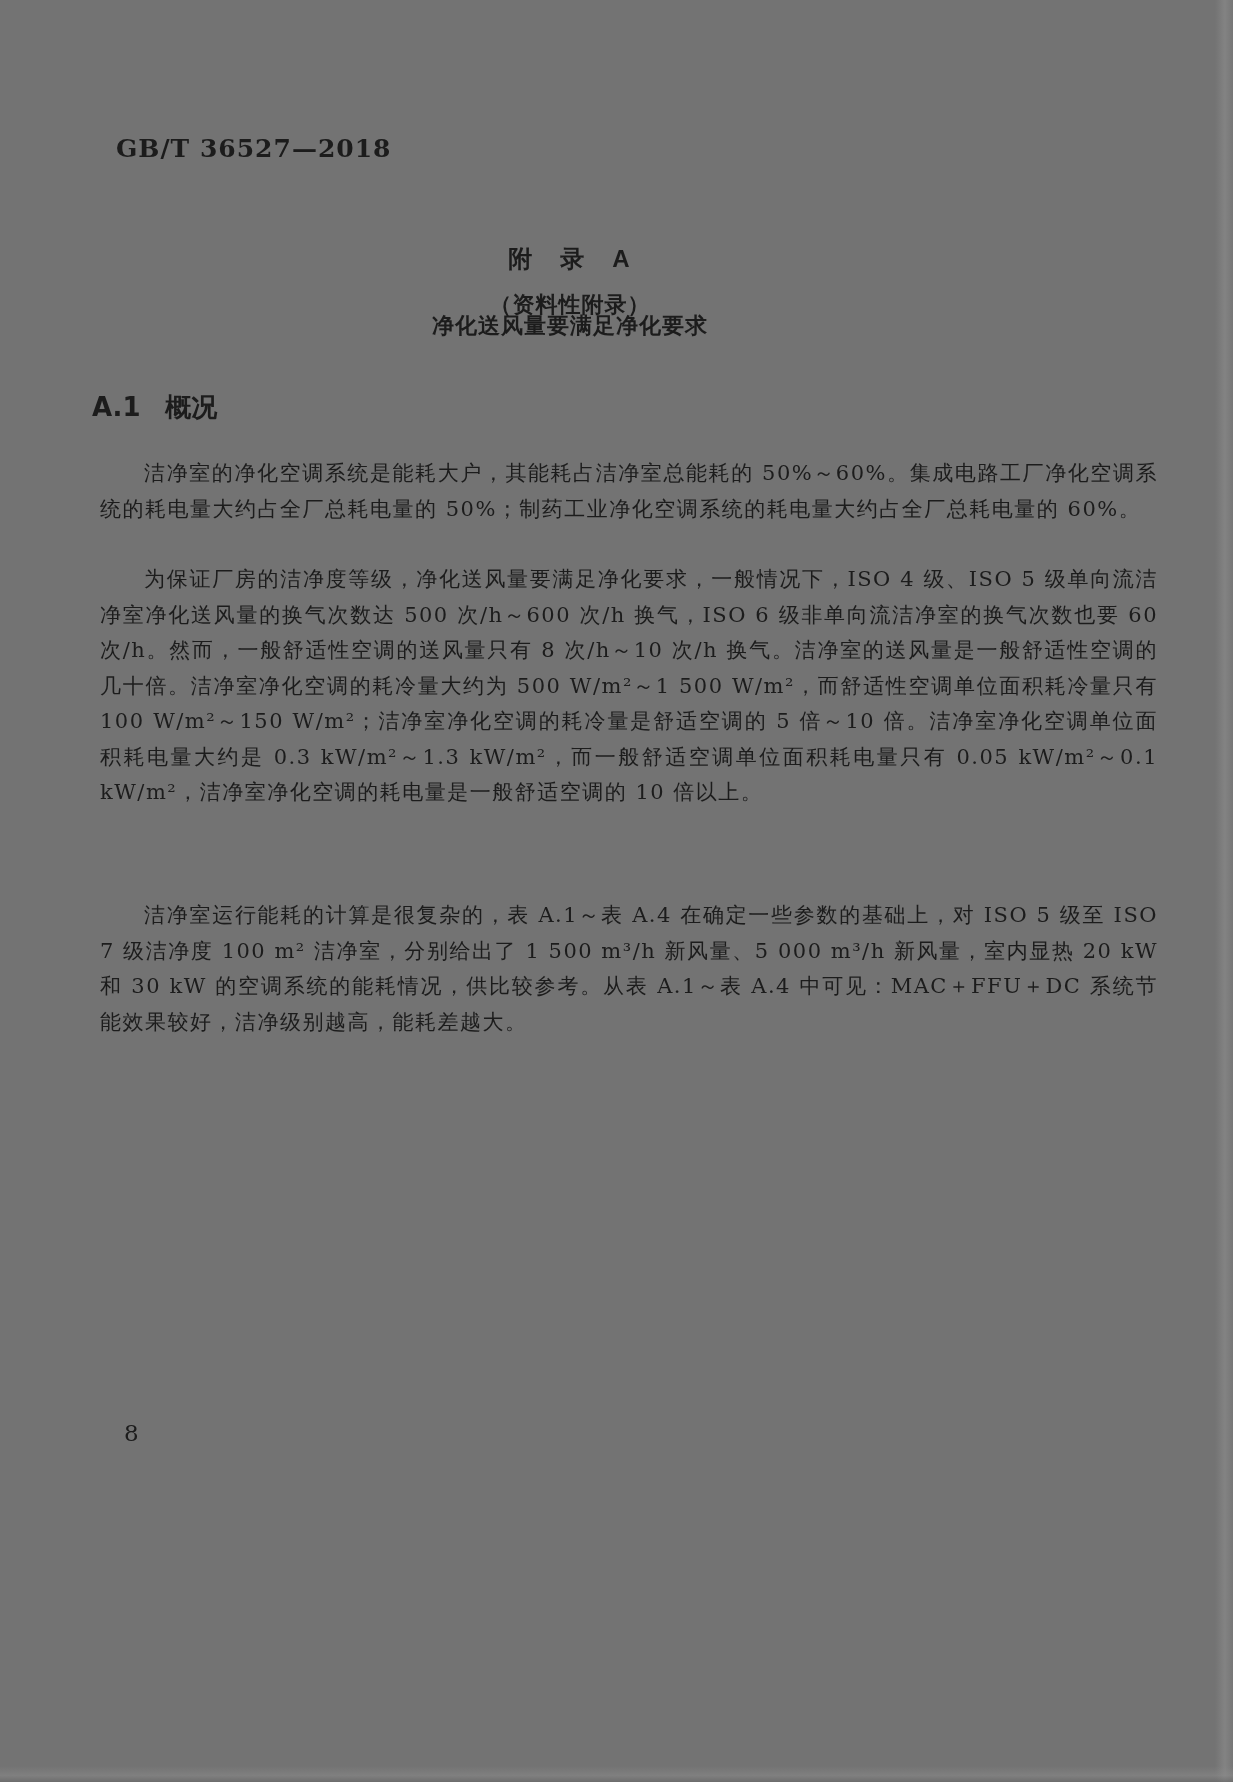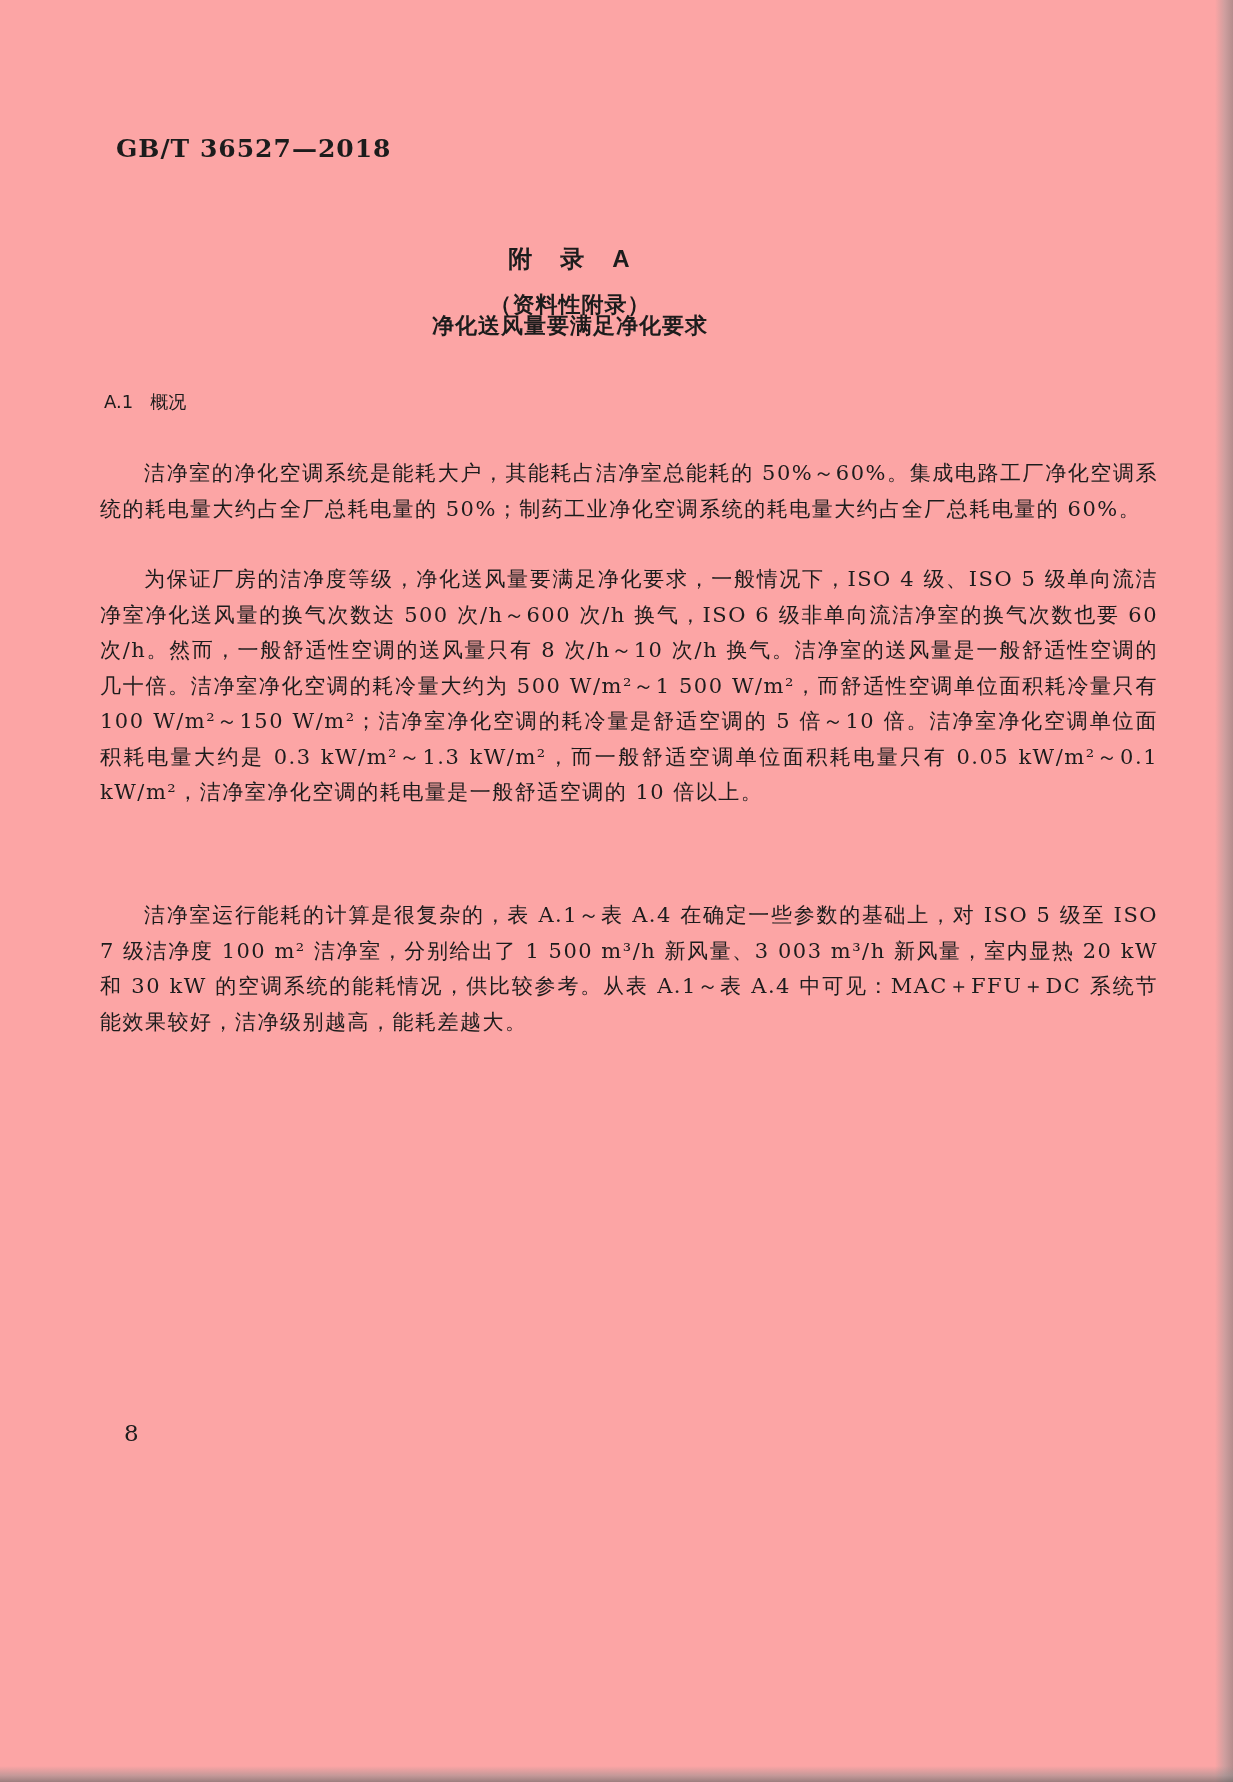--- a/index.html
+++ b/index.html
@@ -4,21 +4,21 @@
 <style>
   html, body {
     margin: 0;
     padding: 0;
     background: #ffffff;
   }
   .page {
     position: relative;
     width: 1233px;
     height: 1782px;
-    background: #fca5a5;
+    background: #737373;
     overflow: hidden;
     font-family: "DejaVu Serif", serif;
     color: #1c1c1c;
   }
   .scan-edge-right {
     position: absolute;
     top: 0;
     right: 0;
     width: 18px;
     height: 100%;
@@ -57,24 +57,23 @@
     font-weight: bold;
     white-space: nowrap;
   }
   .t1 { top: 243px; font-size: 24px; letter-spacing: 2px; }
   .t2 { top: 290px; font-size: 22px; letter-spacing: 1px; }
   .t3 { top: 311px; font-size: 22px; letter-spacing: 1px; }
   .heading {
     position: absolute;
     left: 92px;
     font-family: "DejaVu Sans", sans-serif;
-    font-weight: normal;
-    font-size: 18px;
+    font-weight: bold;
+    font-size: 26px;
     white-space: nowrap;
-    margin-left: 12px;
   }
   .h-a1 { top: 390px; }
   .h-a2 { top: 832px; }
   .heading .htitle { margin-left: 0.95em; }
   .body-para {
     position: absolute;
     left: 92px;
     width: 1058px;
     margin: 8px;
     font-family: "DejaVu Serif", serif;
@@ -110,20 +109,20 @@
 
   <div class="heading h-a1">
     <span>A.1</span><span class="htitle">概况</span>
   </div>
 
   <p class="body-para p1">洁净室的净化空调系统是能耗大户，其能耗占洁净室总能耗的 50%～60%。集成电路工厂净化空调系统的耗电量大约占全厂总耗电量的 50%；制药工业净化空调系统的耗电量大约占全厂总耗电量的 60%。</p>
 
   <p class="body-para p2">为保证厂房的洁净度等级，净化送风量要满足净化要求，一般情况下，ISO 4 级、ISO 5 级单向流洁净室净化送风量的换气次数达 500 次/h～600 次/h 换气，ISO 6 级非单向流洁净室的换气次数也要 60 次/h。然而，一般舒适性空调的送风量只有 8 次/h～10 次/h 换气。洁净室的送风量是一般舒适性空调的几十倍。洁净室净化空调的耗冷量大约为 500 W/m²～1 500 W/m²，而舒适性空调单位面积耗冷量只有 100 W/m²～150 W/m²；洁净室净化空调的耗冷量是舒适空调的 5 倍～10 倍。洁净室净化空调单位面积耗电量大约是 0.3 kW/m²～1.3 kW/m²，而一般舒适空调单位面积耗电量只有 0.05 kW/m²～0.1 kW/m²，洁净室净化空调的耗电量是一般舒适空调的 10 倍以上。</p>
 
 
-  <p class="body-para p3">洁净室运行能耗的计算是很复杂的，表 A.1～表 A.4 在确定一些参数的基础上，对 ISO 5 级至 ISO 7 级洁净度 100 m² 洁净室，分别给出了 1 500 m³/h 新风量、3 003 m³/h 新风量，室内显热 20 kW 和 30 kW 的空调系统的能耗情况，供比较参考。从表 A.1～表 A.4 中可见：MAC＋FFU＋DC 系统节能效果较好，洁净级别越高，能耗差越大。</p>
+  <p class="body-para p3">洁净室运行能耗的计算是很复杂的，表 A.1～表 A.4 在确定一些参数的基础上，对 ISO 5 级至 ISO 7 级洁净度 100 m² 洁净室，分别给出了 1 500 m³/h 新风量、5 000 m³/h 新风量，室内显热 20 kW 和 30 kW 的空调系统的能耗情况，供比较参考。从表 A.1～表 A.4 中可见：MAC＋FFU＋DC 系统节能效果较好，洁净级别越高，能耗差越大。</p>
 
   <div class="page-number">8</div>
 
   <div class="scan-edge-right"></div>
   <div class="scan-edge-bottom"></div>
 
 </div>
 
 </body></html>

